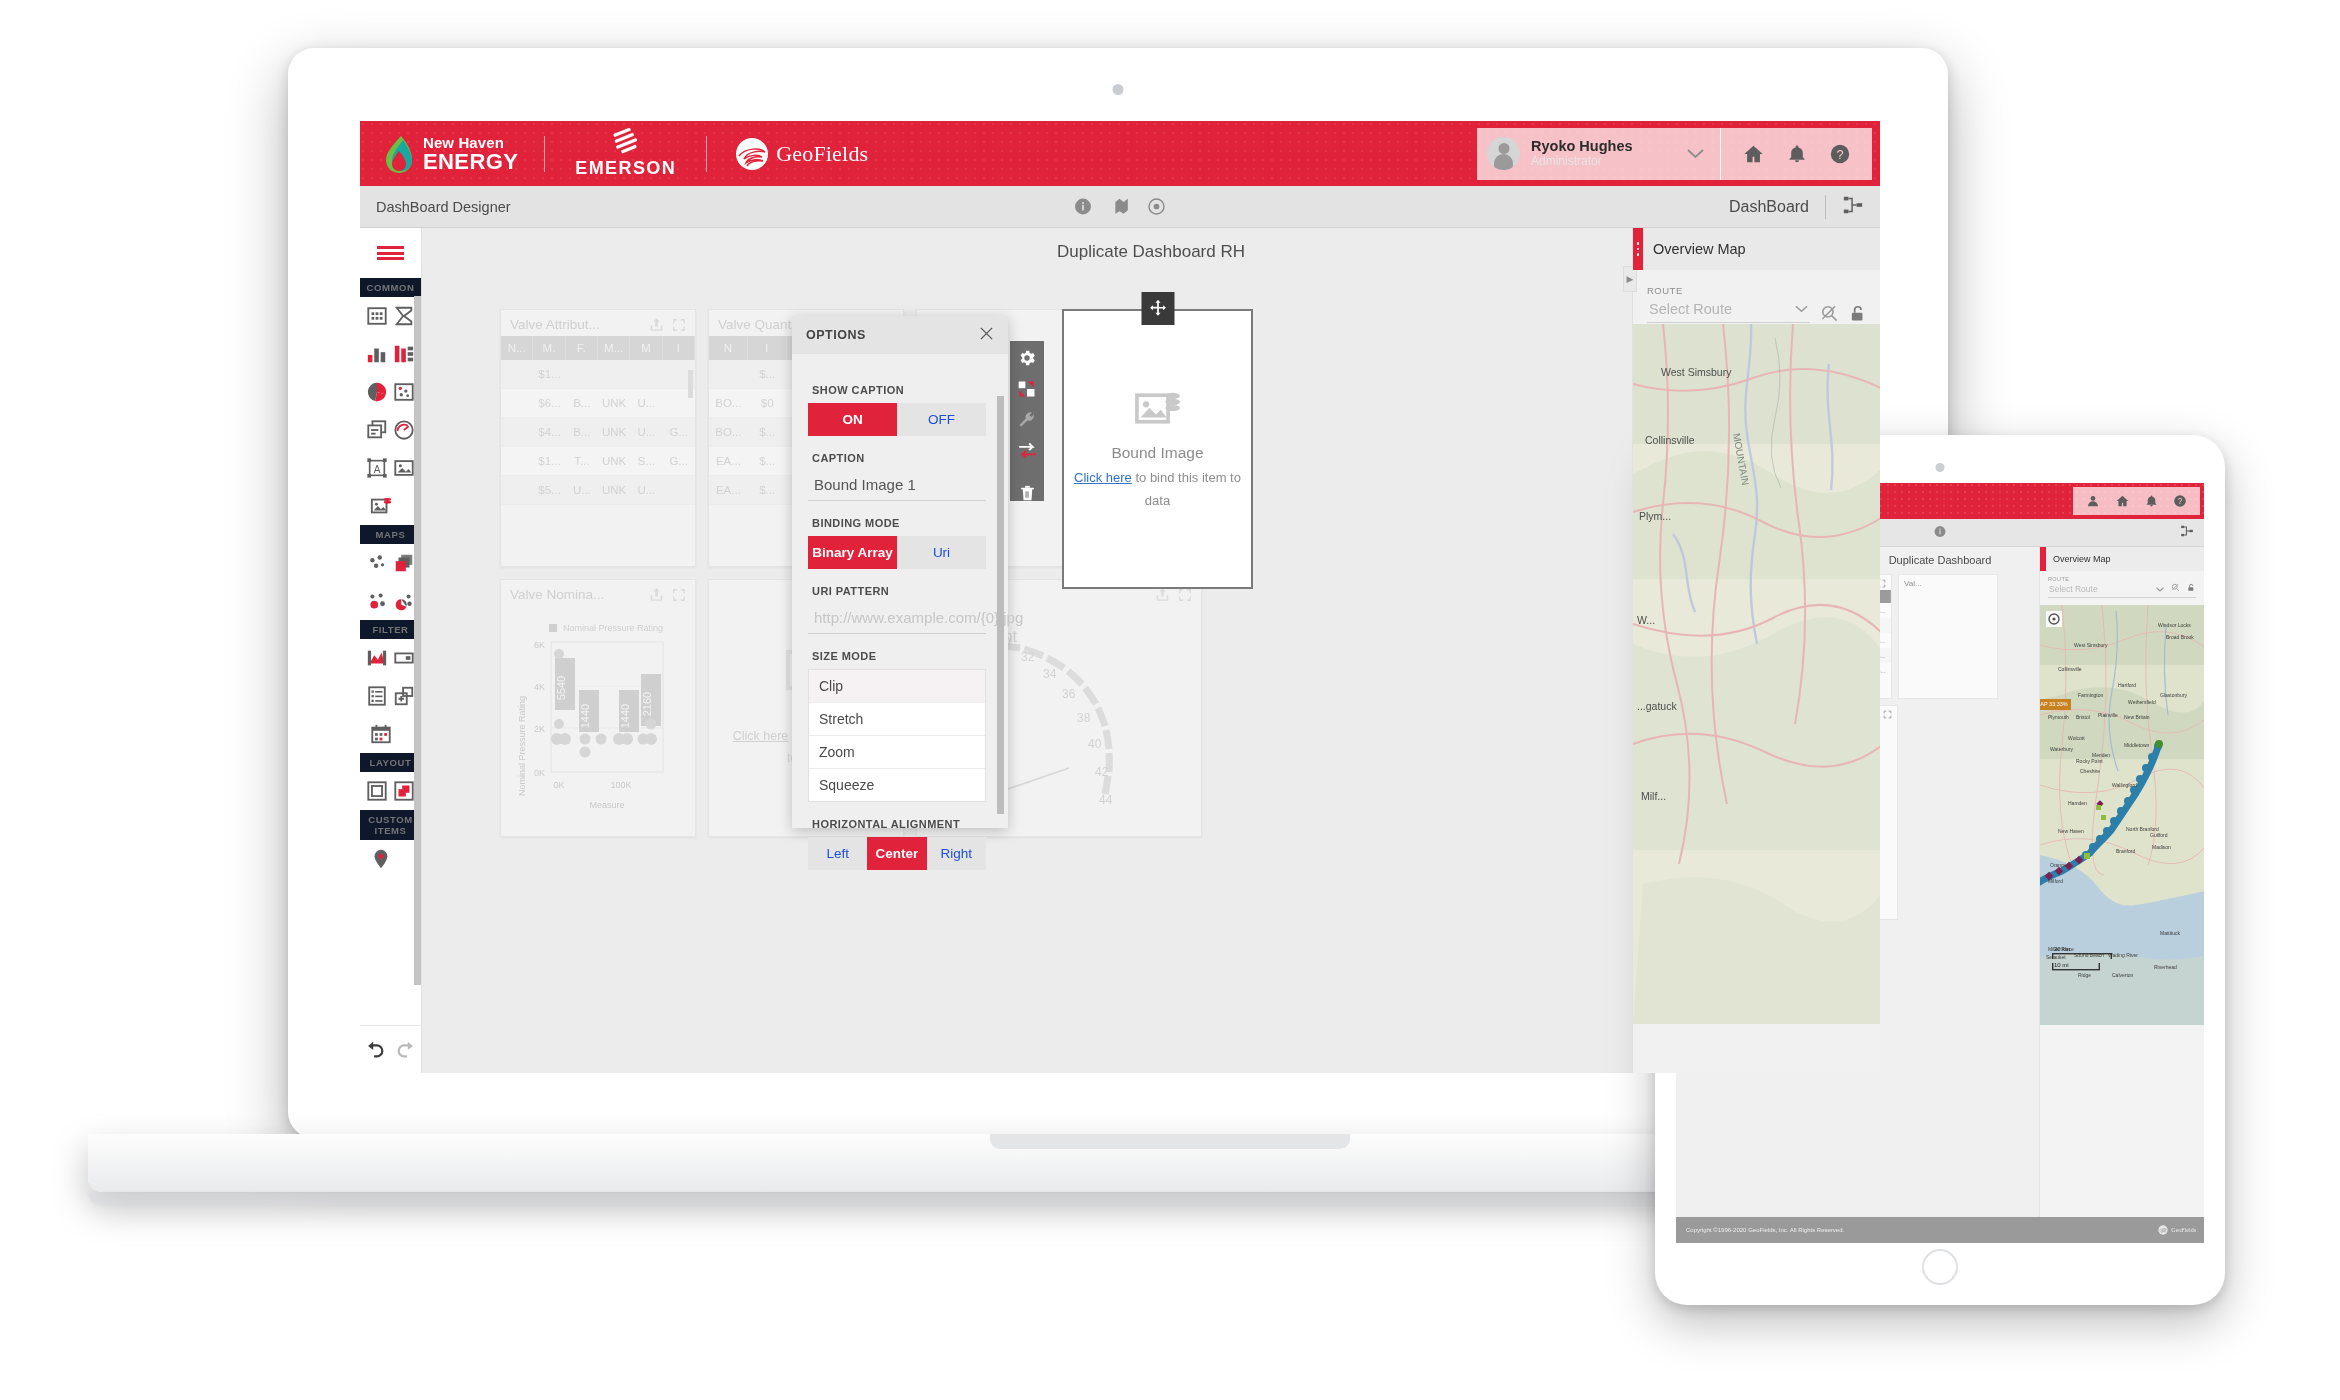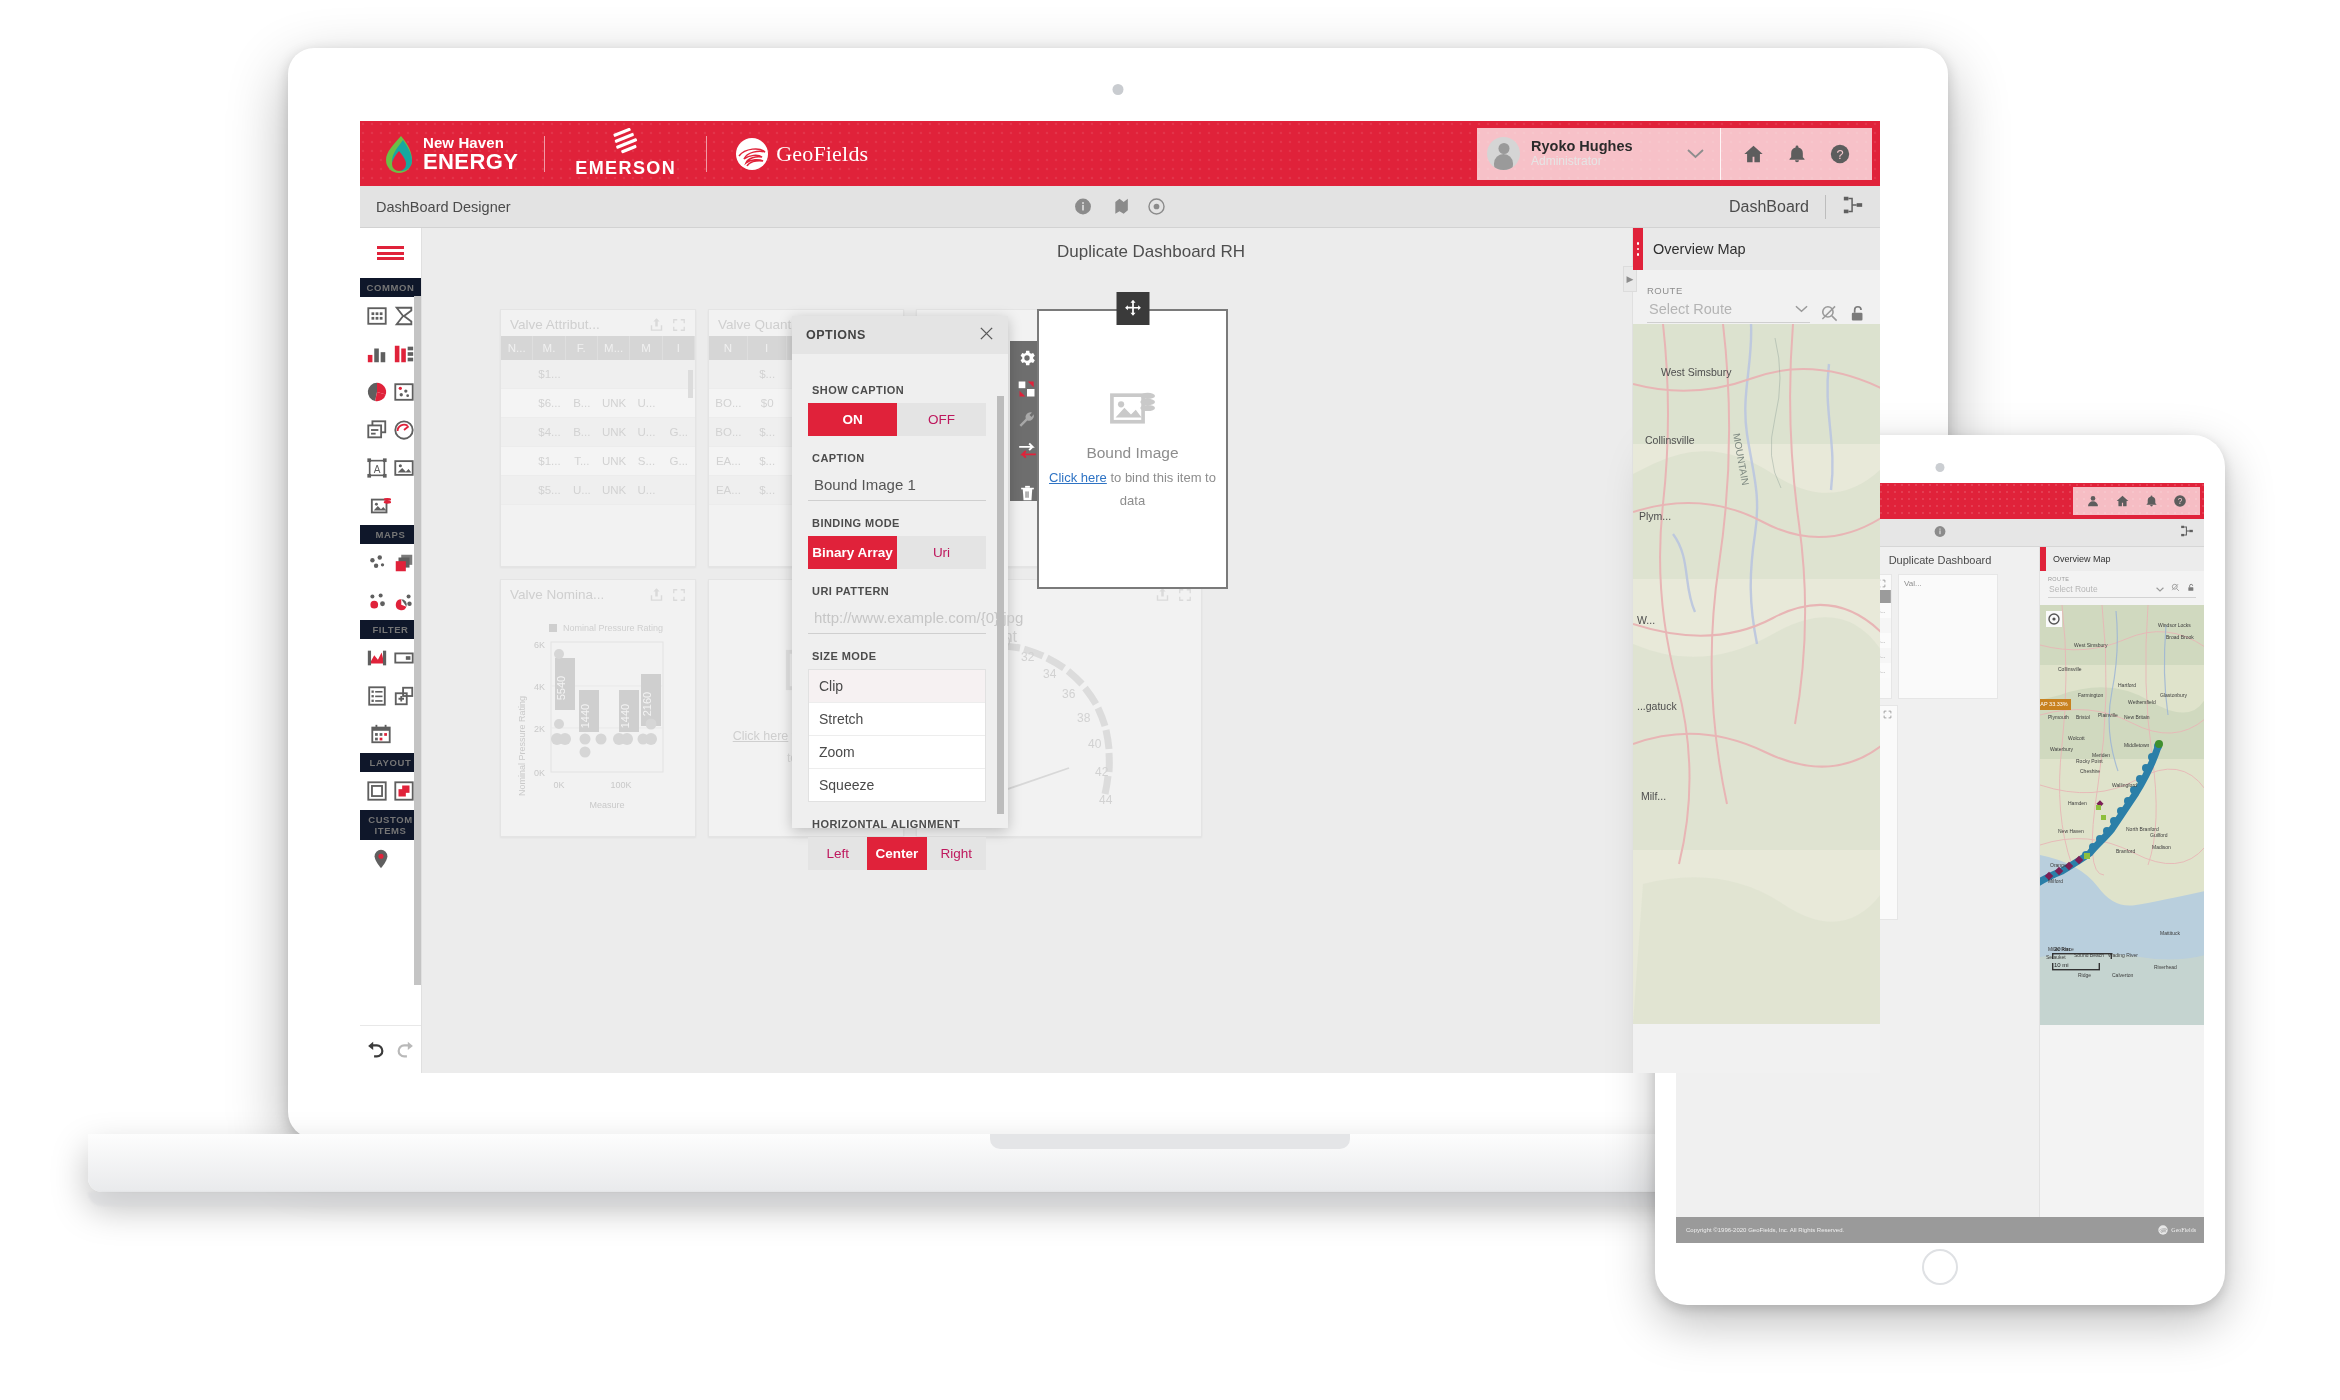--- a/index.html
+++ b/index.html
@@ -149,21 +149,21 @@
   .dlg-hdr { height:38px; background:#e4e4e4; display:flex; align-items:center;
     padding:0 14px; }
   .dlg-hdr .t { font-size:12.5px; font-weight:bold; color:#444; letter-spacing:.5px;}
   .dlg-hdr .x { margin-left:auto; cursor:pointer; }
   .dlg-body { padding:14px 16px 10px; position:relative; }
   .fld-lbl { font-size:11px; font-weight:bold; color:#4c4c4c; letter-spacing:.45px;
     margin:16px 4px 7px; }
   .fld-lbl:first-child{ margin-top:2px; }
   .seg { display:flex; }
   .seg div { flex:1; text-align:center; padding:9px 0; font-size:13.5px;
-    background:#e4e4e4; color:#be185d; }
+    background:#e4e4e4; color:#1d4ed8; }
   .seg div.on { background:#e0223a; color:#fff; font-weight:bold; }
   .txt-in { border-bottom:1px solid #cfcfcf; padding:5px 6px 7px; font-size:15px; color:#555;}
   .txt-in.ph { color:#c6c6c6; }
   .list-box { border:1px solid #e1e1e1; background:#fff; }
   .list-box div { padding:8px 10px; font-size:14px; color:#4a4a4a;
     border-bottom:1px solid #ededed; }
   .list-box div.sel { background:#f6f1f2; }
   .list-box div:last-child{ border-bottom:none; }
   .dlg-bar { position:absolute; right:4px; top:42px; width:7px; background:#bcbcbc;
     height:418px; }
@@ -949,21 +949,21 @@
                     <rect x="4" y="5.4" width="16" height="2"></rect>
                     <g fill="#6e6e6e">
                       <rect x="9.5" y="10" width="1.3" height="8"></rect>
                       <rect x="12" y="10" width="1.3" height="8"></rect>
                       <rect x="14.5" y="10" width="1.3" height="8" opacity="0"></rect>
                     </g>
                   </svg>
               </span>
             </div>
 
-            <div class="sel-wdg" style="left:615px; top:38px; width:191px; height:280px;">
+            <div class="sel-wdg" style="left:640px; top:38px; width:191px; height:280px;">
               <div class="sel-handle">
                 <svg width="19" height="19" viewBox="0 0 24 24">
                     <path d="M12 1l3.2 3.6h-2.1v5.4h5.4V7.8L22 11l-3.5 3.2v-2.1h-5.4v5.4h2.1L12 21l-3.2-3.5h2.1v-5.4H5.5v2.1L2 11l3.5-3.2v2.1h5.4V4.6H8.8z"></path>
                   </svg>
               </div>
               <div class="sel-inner">
                 <span>
                   <svg width="48" height="44" viewBox="0 0 26 24">
                       <rect x="1.5" y="5" width="17" height="14.5" fill="none" stroke="#c9c9c9" stroke-width="2"></rect>
                       <circle cx="6.5" cy="10" r="1.7" fill="#c9c9c9"></circle>

